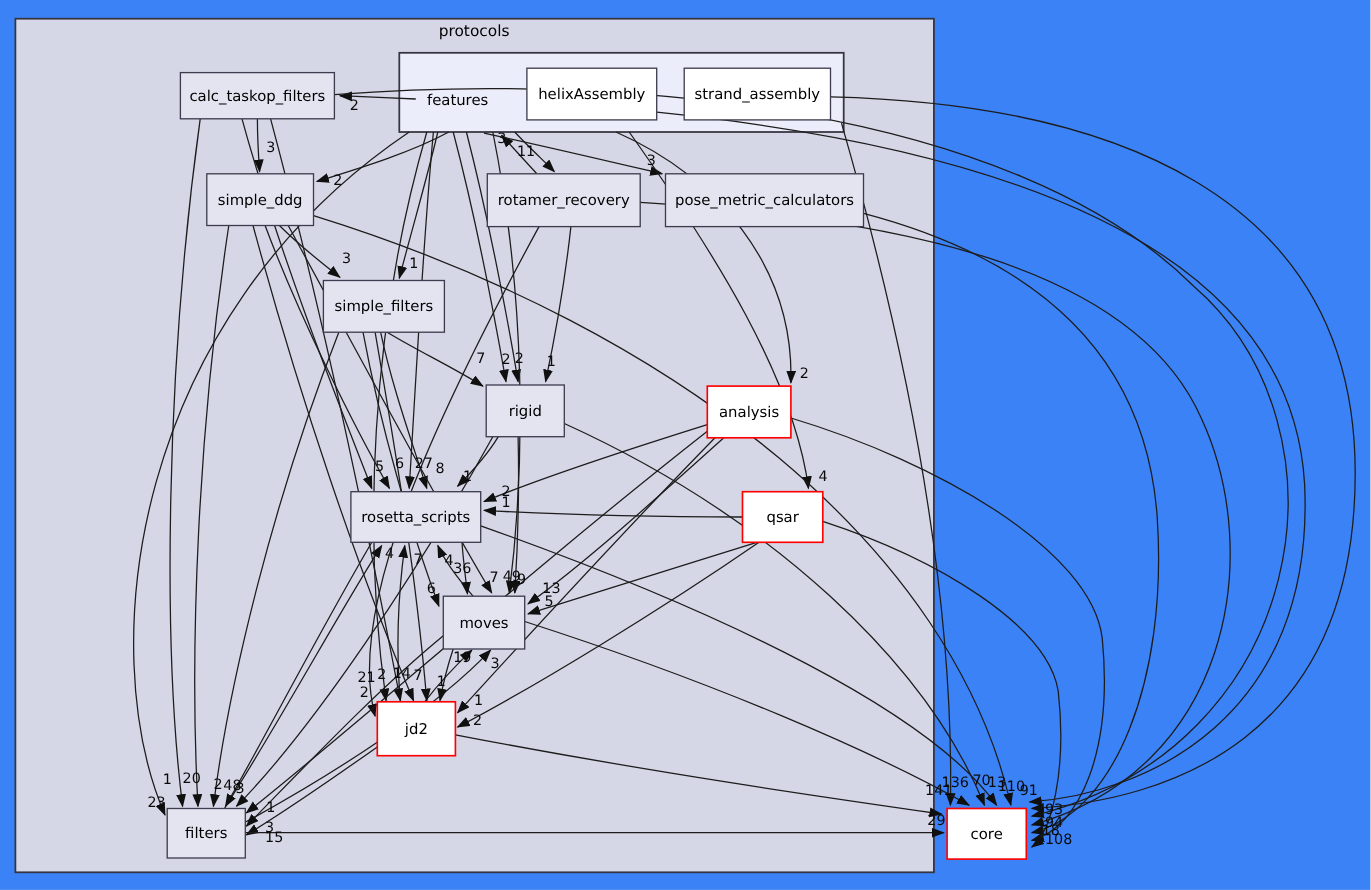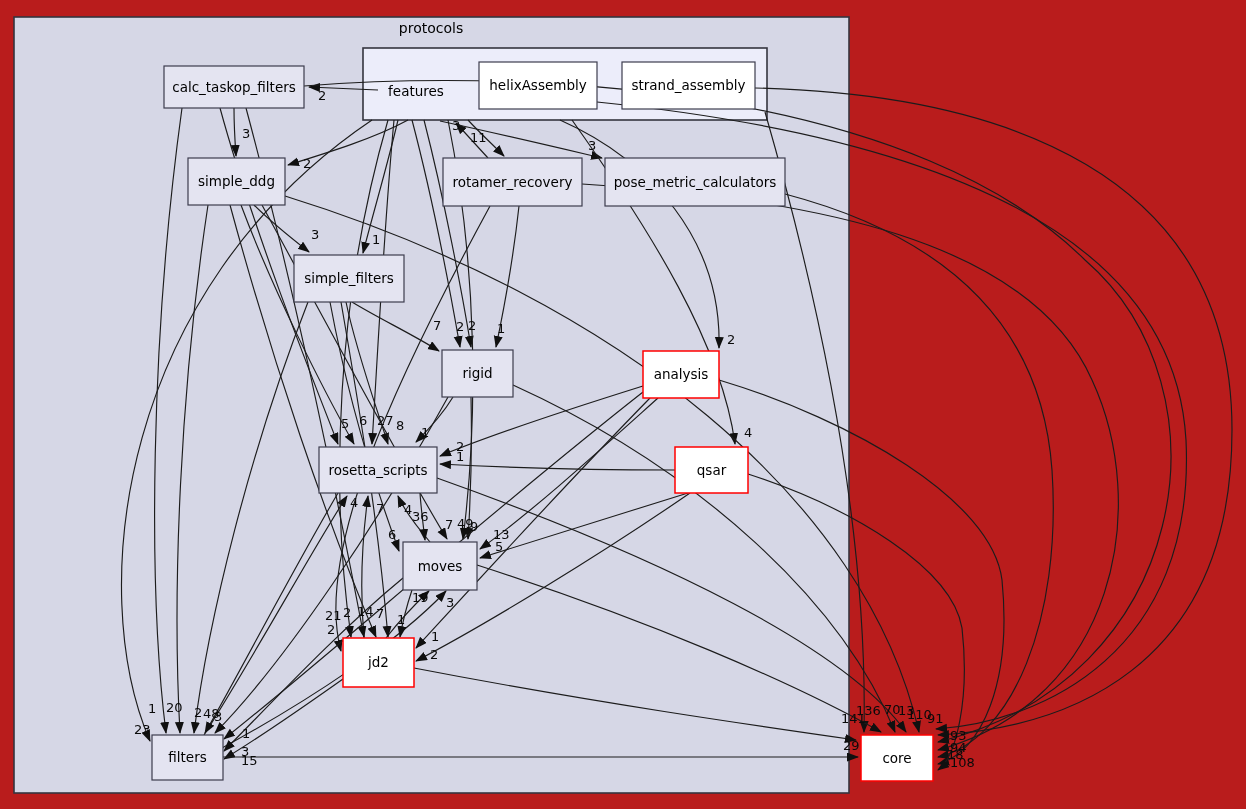--- a/index.html
+++ b/index.html
@@ -1,17 +1,17 @@
 <!DOCTYPE html>
 <html><head>
 <meta charset="utf-8">
 <style>
   html,body{margin:0;padding:0;background:#ffffff;}
   body{font-family:"DejaVu Sans","Liberation Sans",sans-serif;}
-  #stage{position:relative;width:1246px;height:809px;background:#b91c1c;overflow:hidden;}
+  #stage{position:relative;width:1246px;height:809px;background:#3b82f6;overflow:hidden;}
   svg{display:block;}
   text{font-family:"DejaVu Sans","Liberation Sans",sans-serif;}
   .node-label{font-size:13.5px;fill:#000000;}
   .edge-label{font-size:13px;fill:#0a0a0a;}
   .cluster-title{font-size:14px;fill:#000000;}
 </style>
 </head>
 <body>
 
 <div id="stage">

